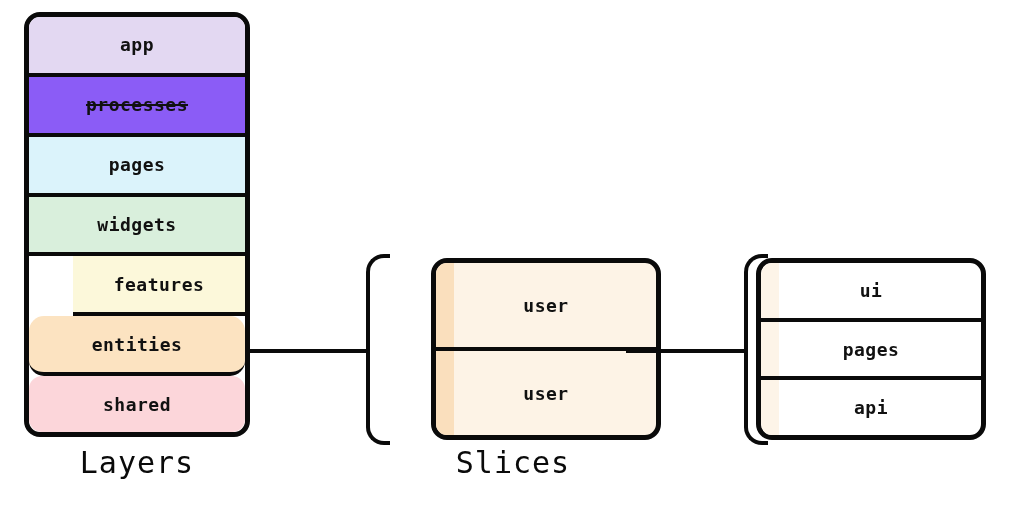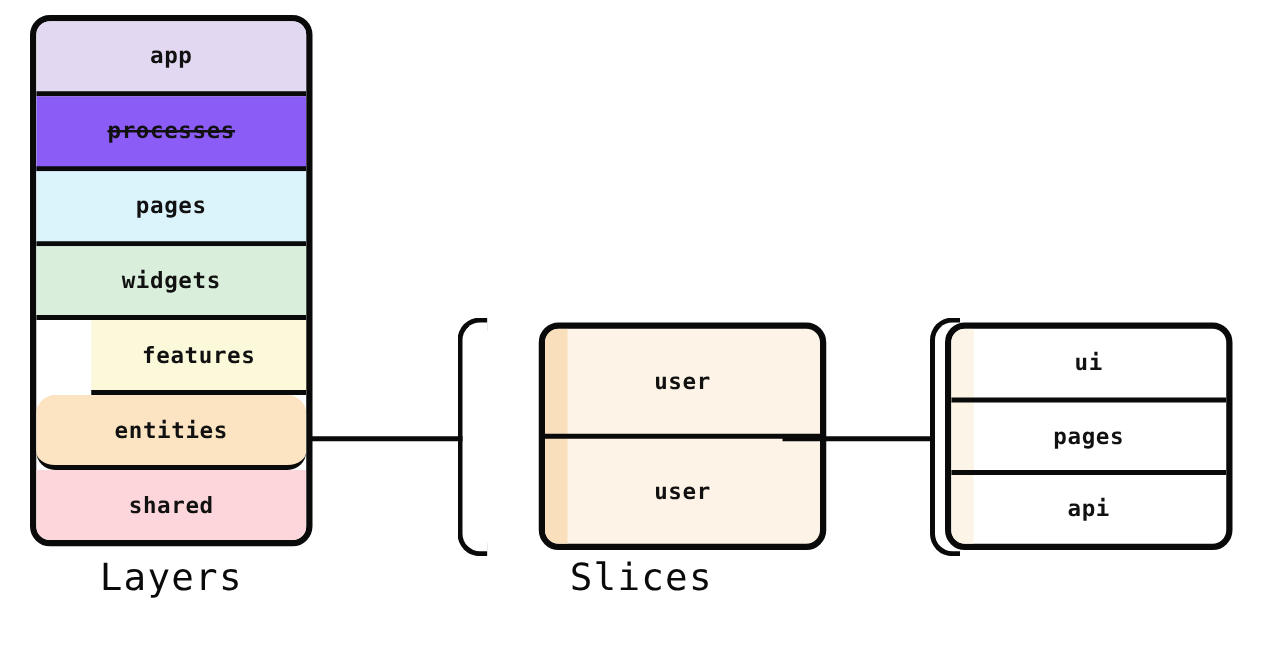--- a/index.html
+++ b/index.html
@@ -66,21 +66,21 @@
         </div>
         <div class="row" style="background: rgb(217, 239, 220);">
           <span>widgets</span>
         </div>
         <div class="row" style="background: rgb(252, 248, 218); margin-left: 44px;">
           <span>features</span>
         </div>
         <div class="row" style="background: rgb(252, 227, 193); border-radius: 15px;">
           <span>entities</span>
         </div>
-        <div class="row" style="background: rgb(252, 214, 218);">
+        <div class="row" style="background: rgb(252, 214, 218); border-radius: 13px;">
           <span>shared</span>
         </div>
       </div>
   </div>
 
   <div class="connector c1"></div>
   <div class="bracket b1"></div>
 
   <div class="box slices-box" style="background: rgb(253, 243, 230);">
     <div class="stripe" style="background: rgb(250, 223, 189);"></div>

